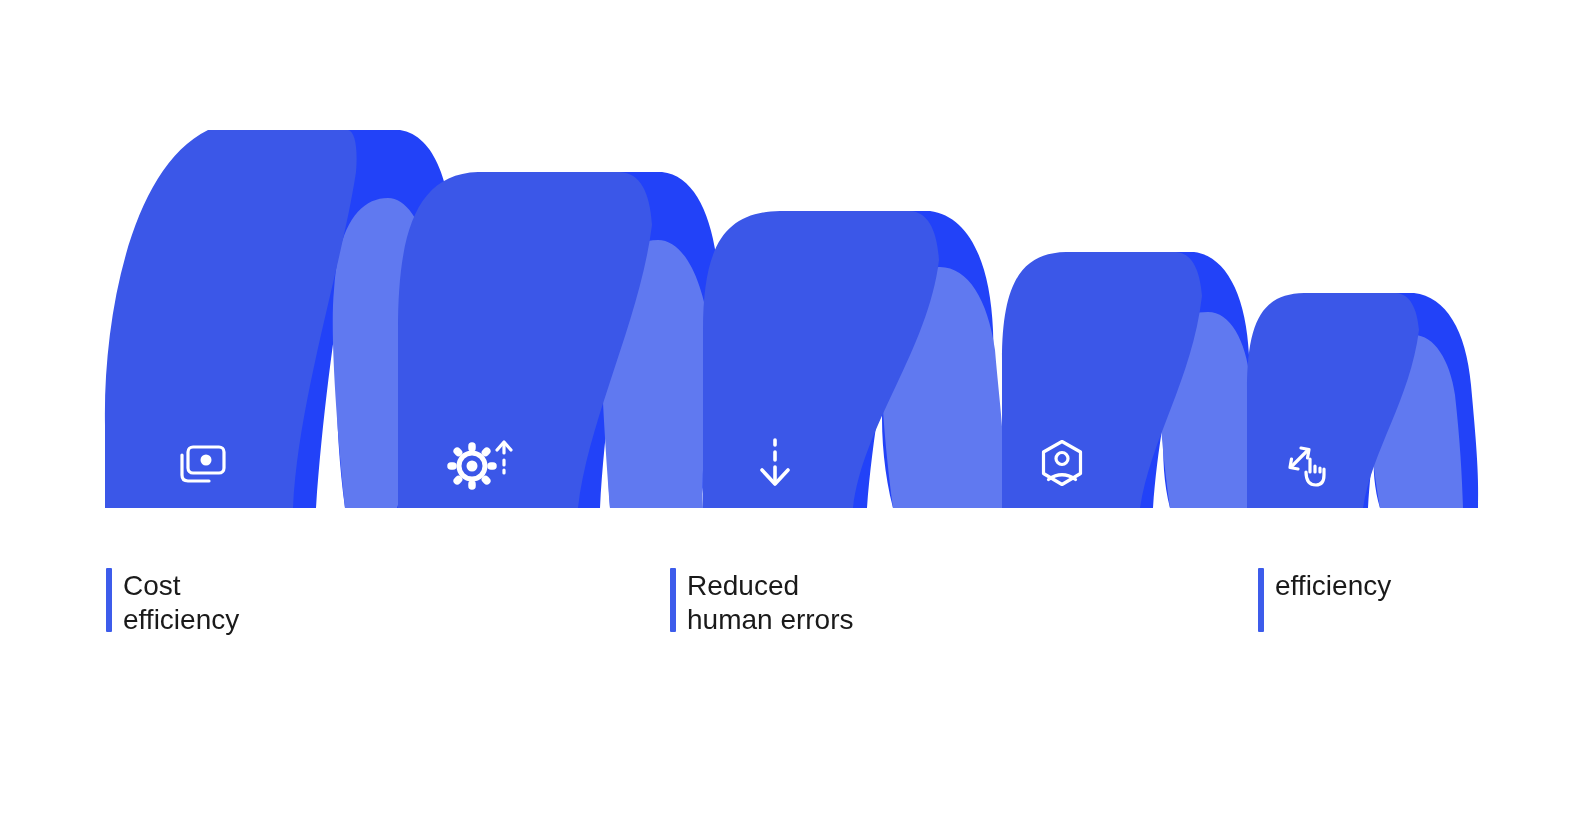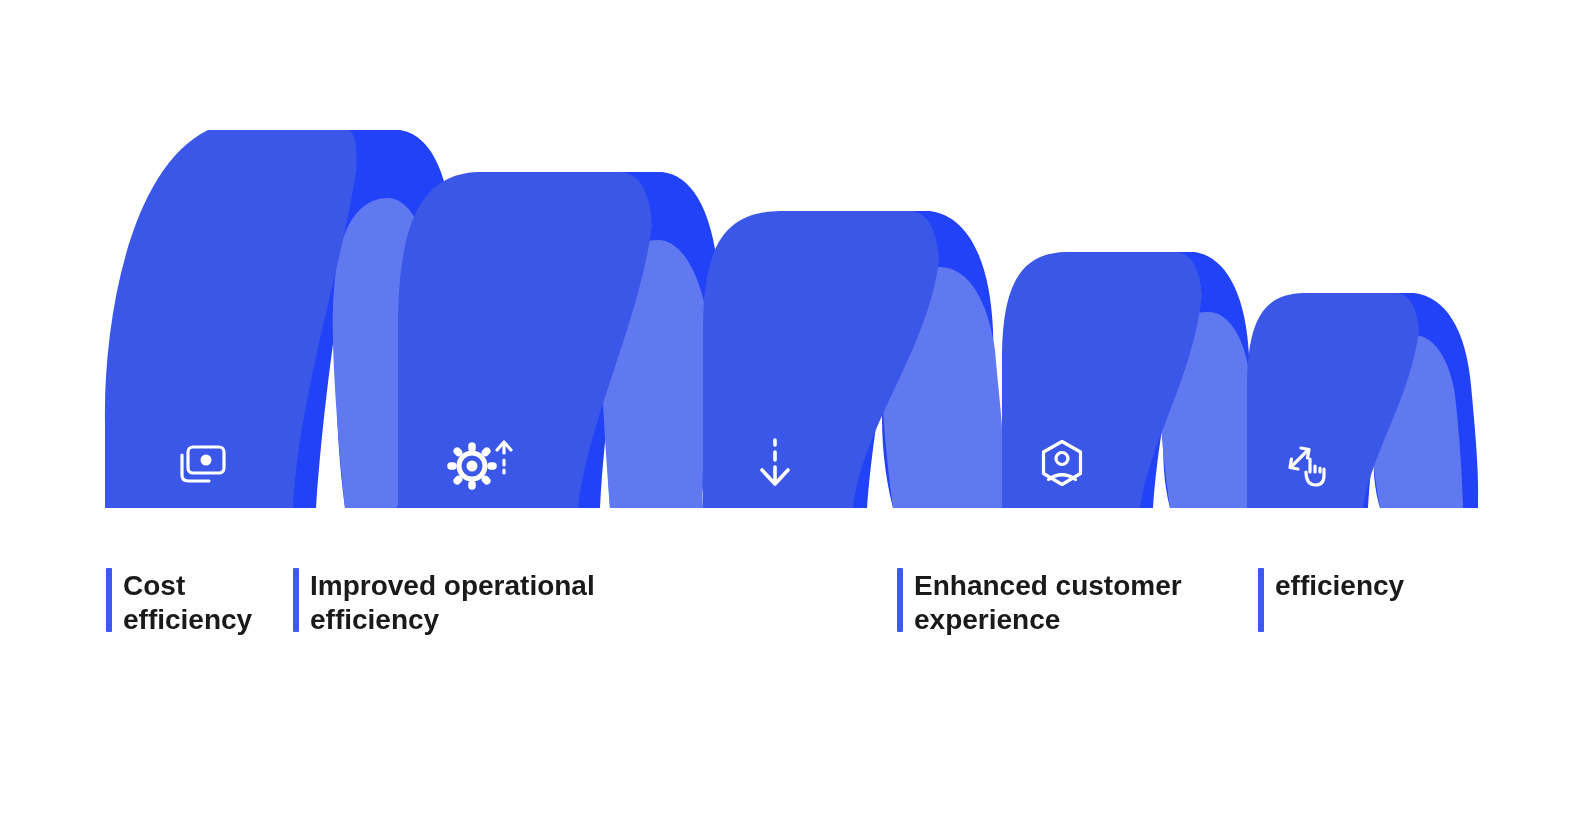--- a/index.html
+++ b/index.html
@@ -20,21 +20,21 @@
   .face{fill:var(--c-front);}
   .edge{fill:var(--c-edge);}
   .inner{fill:var(--c-inner);}
   .gap{fill:var(--c-bg);}
   .ic{stroke:var(--c-icon);stroke-width:3.2;fill:none;stroke-linecap:round;stroke-linejoin:round;}
   .ic-fill{fill:var(--c-icon);stroke:none;}
   .ic-tooth{stroke:var(--c-icon);stroke-width:7.5;fill:none;stroke-linecap:round;}
   .ic-ring{stroke:var(--c-icon);stroke-width:5;fill:none;}
   .benefit{position:absolute;display:flex;gap:11px;top:568px;}
   .bar{width:6px;height:64px;background:var(--c-bar);border-radius:1px;flex:0 0 auto;}
-  .blabel{font-size:28px;line-height:34px;color:var(--c-text);white-space:nowrap;padding-top:1px;font-weight:bold;}
+  .blabel{font-size:28px;line-height:34px;color:var(--c-text);white-space:nowrap;padding-top:1px;}
 </style>
 </head>
 <body>
 
 <div class="stage">
 
   <svg class="arches" width="1570" height="816" viewBox="0 0 1570 816">
 
     <g>
       <path class="edge" d="M 262 508 L 262 310 C 264 205 290 132 330 130 L 400 130 C 436 136 452 185 455 260 C 458 350 444 430 432 508 Z"></path>
@@ -115,36 +115,29 @@
   </svg>
 
   <div class="benefit" style="left:106px">
     <span class="bar"></span>
     <div class="blabel">
       <div>Cost</div>
       <div>efficiency</div>
     </div>
   </div>
 
-  <div class="benefit" style="left:293px">
+
+  <div class="benefit" style="left:670px">
     <span class="bar"></span>
     <div class="blabel">
-      <div>Improved operational</div>
-      <div>efficiency</div>
+      <div>Reduced</div>
+      <div>human errors</div>
     </div>
   </div>
 
-
-  <div class="benefit" style="left:897px">
-    <span class="bar"></span>
-    <div class="blabel">
-      <div>Enhanced customer</div>
-      <div>experience</div>
-    </div>
-  </div>
 
   <div class="benefit" style="left:1258px">
     <span class="bar"></span>
     <div class="blabel">
       <div>efficiency</div>
     </div>
   </div>
 
 </div>
 

